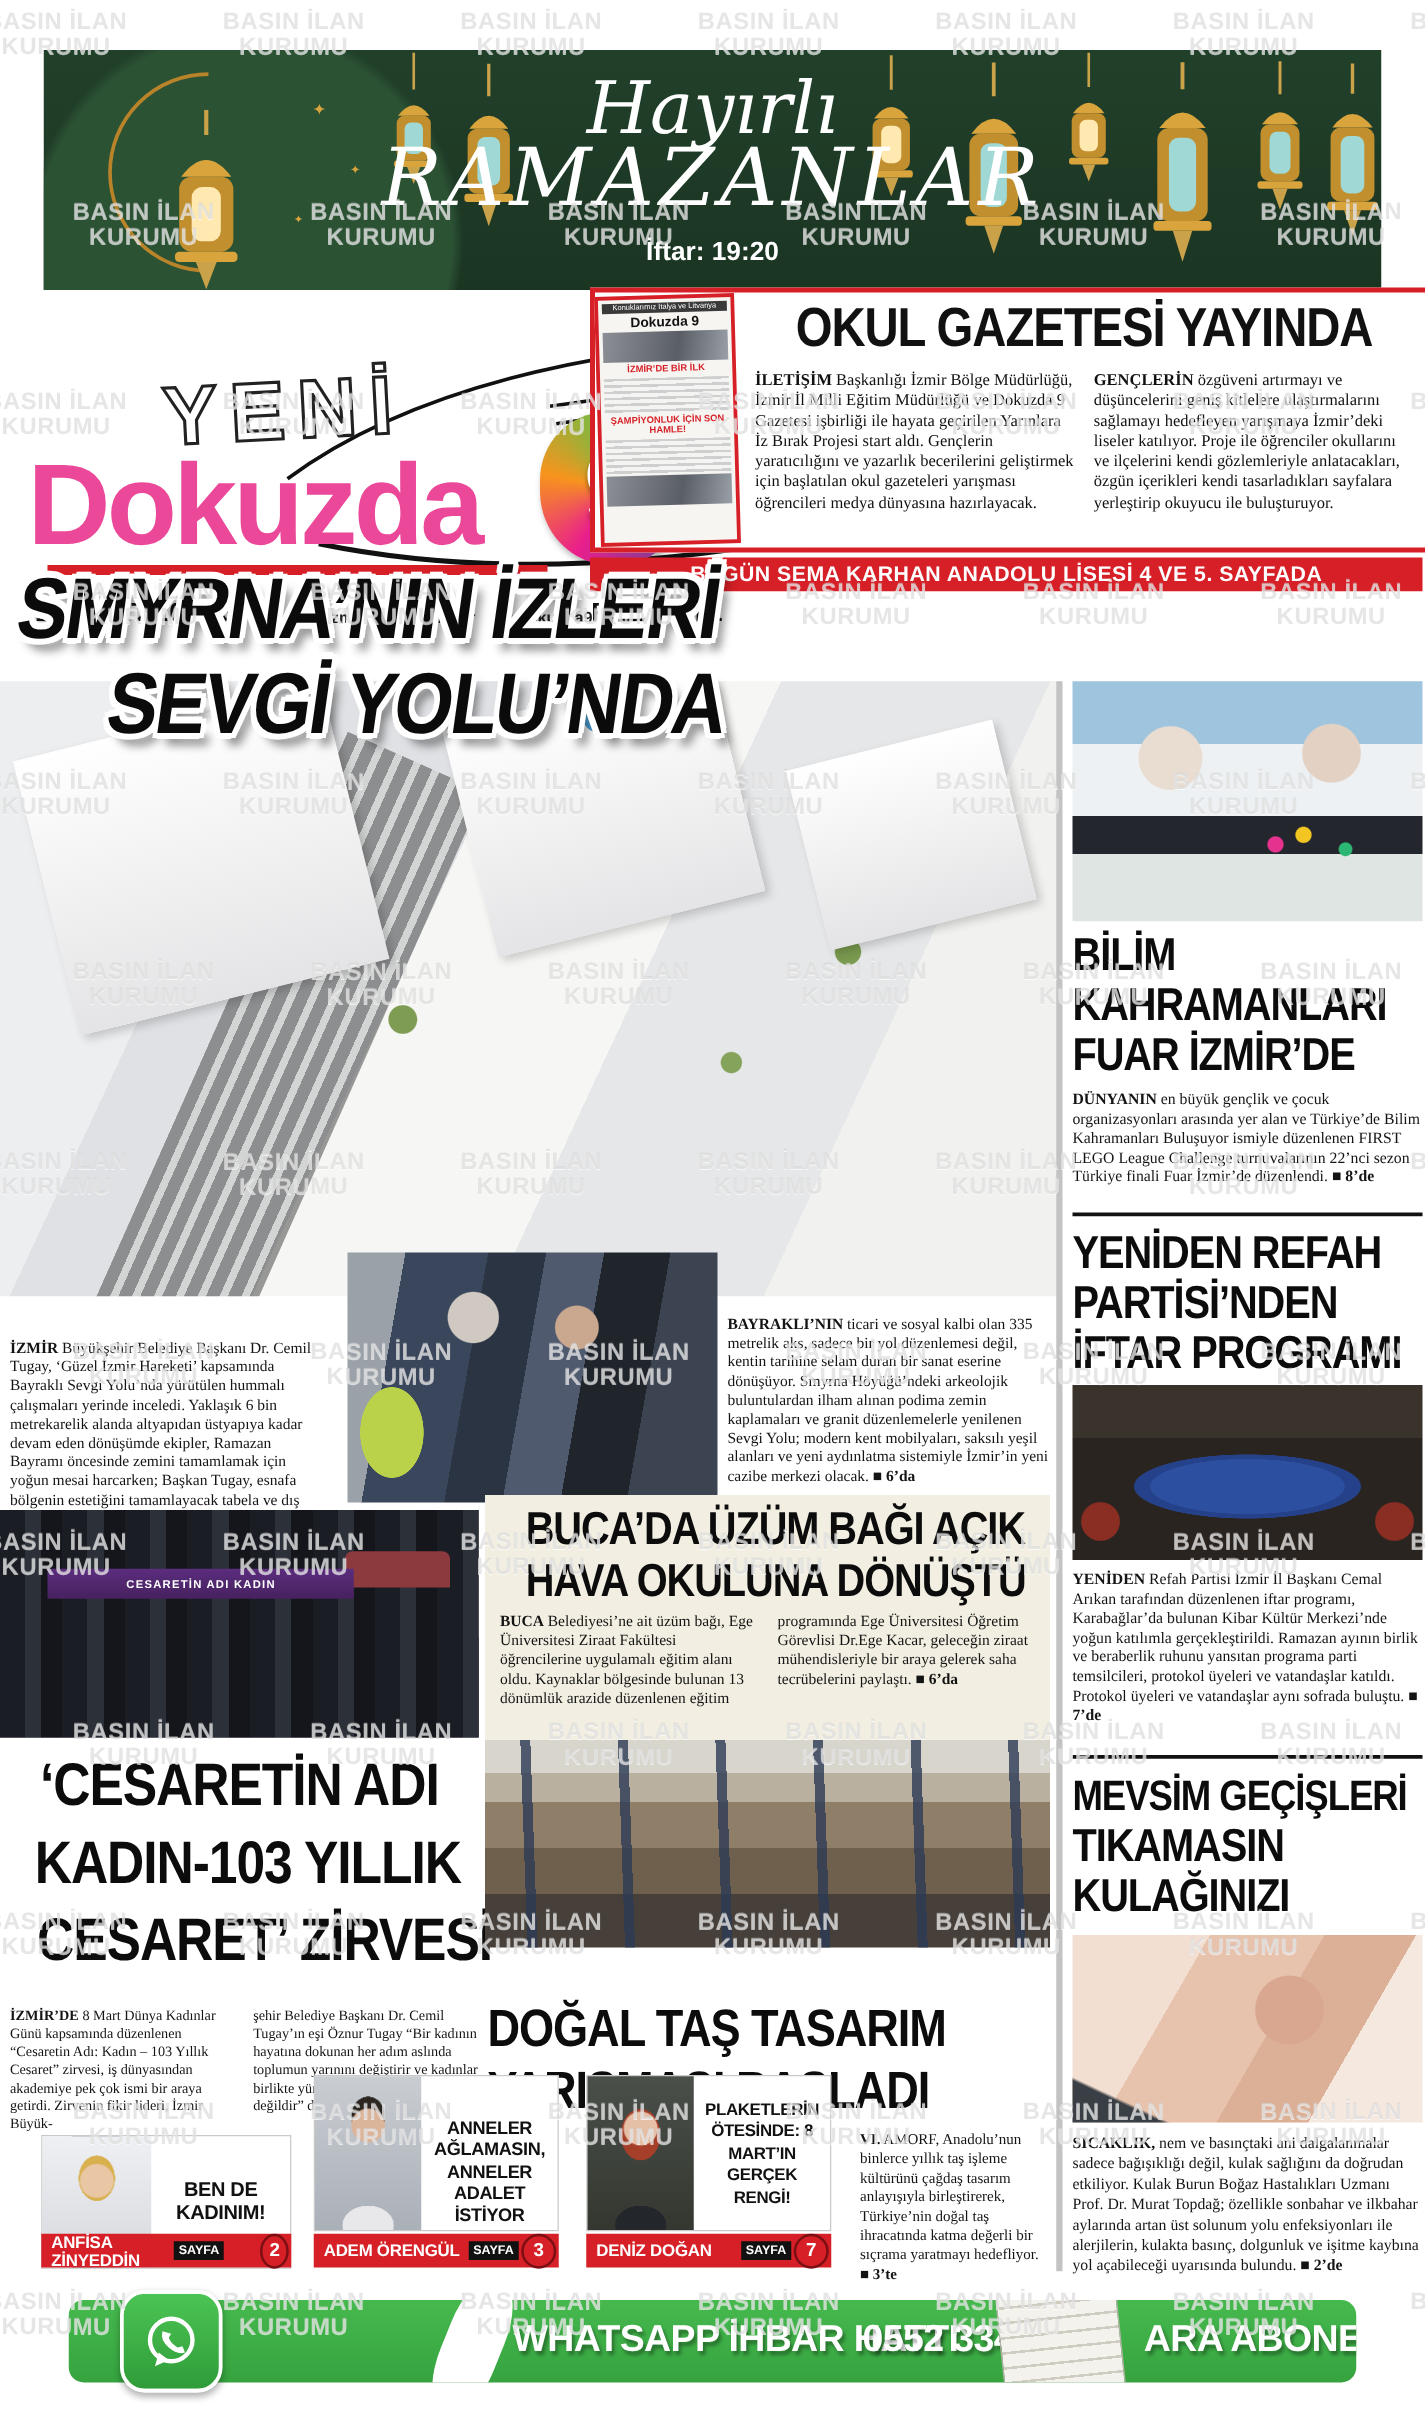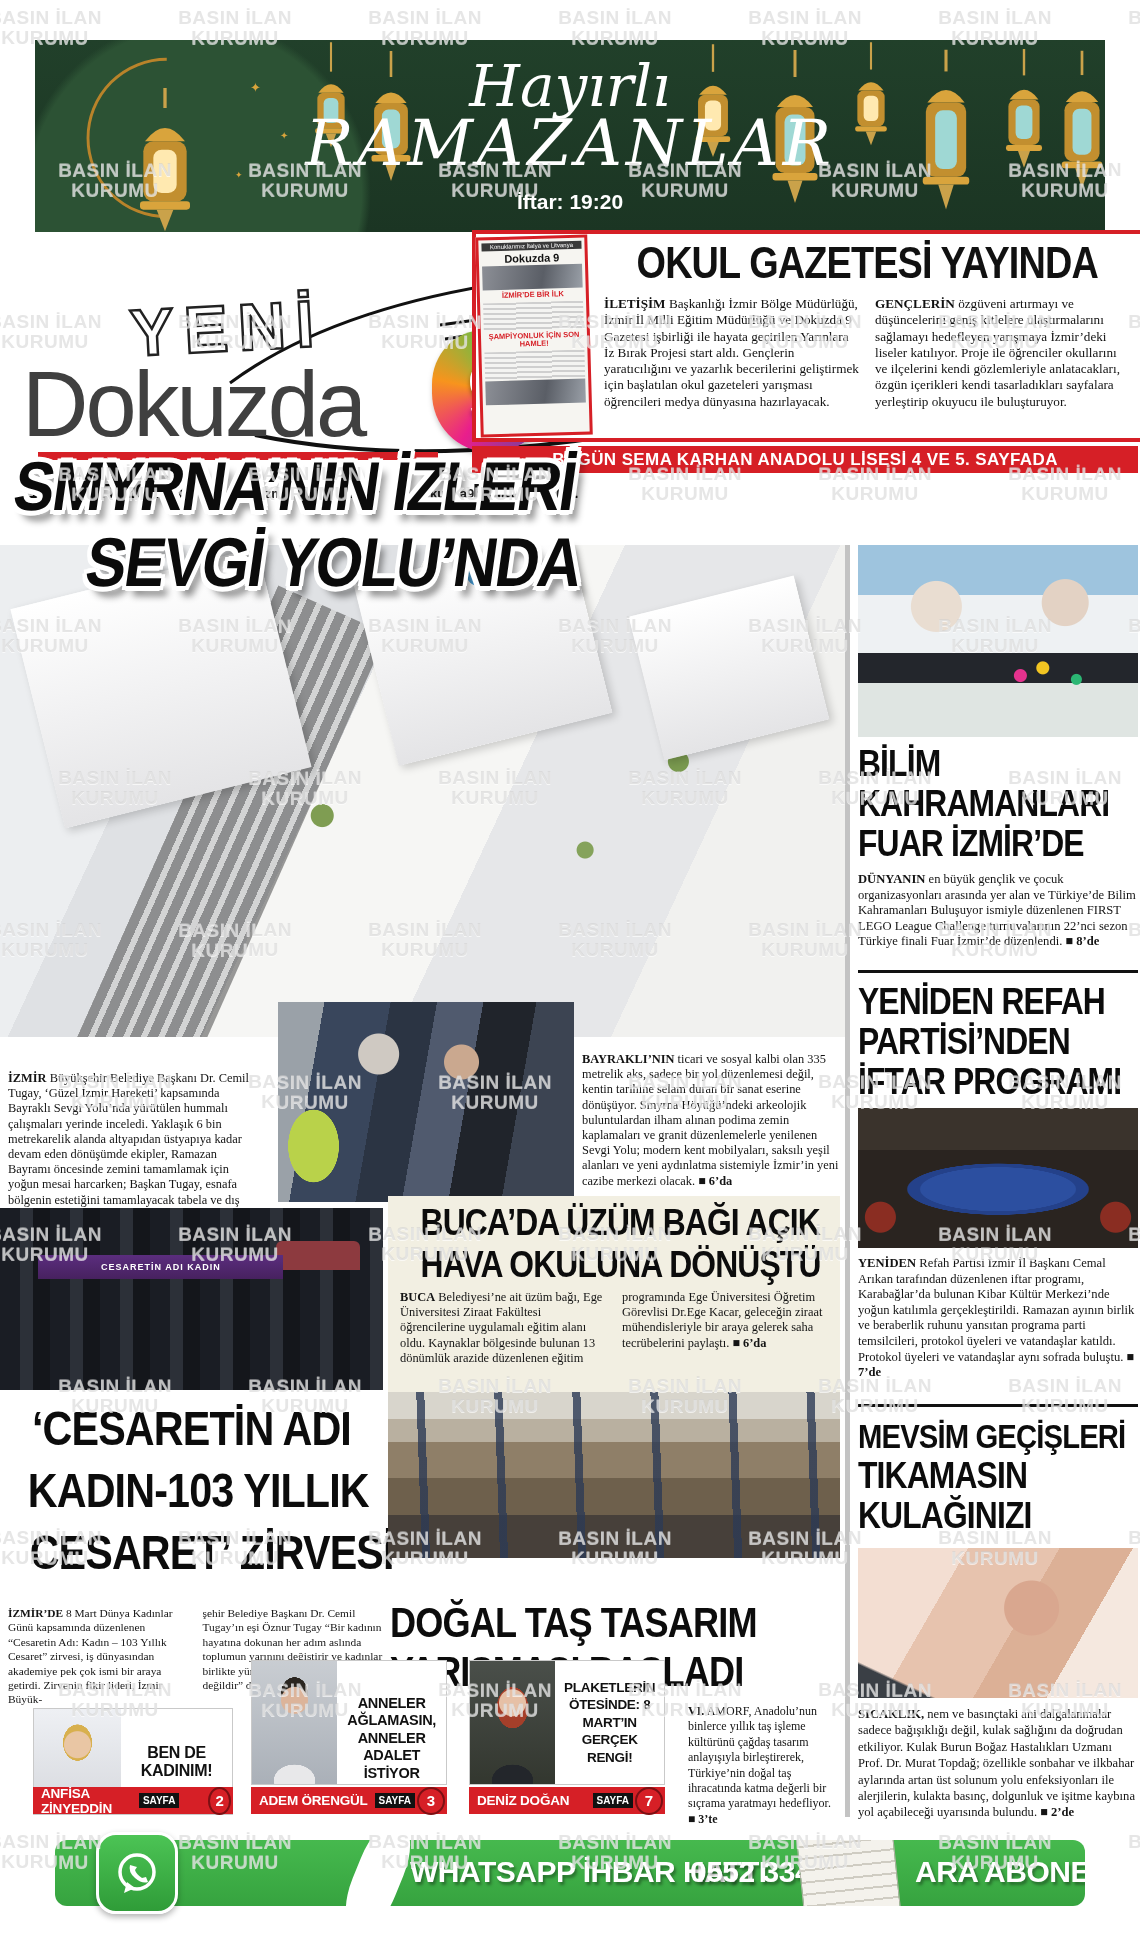--- a/index.html
+++ b/index.html
@@ -19,21 +19,21 @@
      font-style:italic;font-size:58px;color:#fff;}
   .banner .greet2{width:100%;text-align:center;top:66px;font-family:"DejaVu Serif",serif;
      font-style:italic;font-size:64px;letter-spacing:4px;color:#fff;}
   .banner .iftar{width:100%;text-align:center;top:150px;font-size:21px;font-weight:bold;color:#fff;}
   .lan{position:absolute;}
   .star{position:absolute;color:#d9a43c;font-size:13px;}
   
   .yeni{left:130px;top:290px;font-size:66px;font-weight:bold;letter-spacing:10px;color:#fff;
         -webkit-text-stroke:2.5px #222;transform:rotate(-3deg);}
   .flylines{left:225px;top:255px;}
-  .logoword{left:22px;top:352px;font-size:92px;font-weight:normal;letter-spacing:-3px;color:#404040;text-align:right;}
+  .logoword{left:22px;top:352px;font-size:92px;font-weight:bold;letter-spacing:-3px;color:#ec4899;text-align:right;}
   .redline{left:38px;top:452px;width:400px;height:8px;background:#d61f26;}
   .nine{left:432px;top:330px;width:118px;height:122px;border-radius:46% 54% 50% 50%;
         background:conic-gradient(from 210deg,#e91e8c,#f7941d,#6cbe45,#27aae1,#7e3f98,#e91e8c);
         display:flex;align-items:center;justify-content:center;box-shadow:2px 3px 6px rgba(0,0,0,.35);}
   .nine span{color:#fff;font-size:86px;font-weight:bold;text-shadow:0 3px 4px rgba(0,0,0,.4);}
   .daterow{top:479px;font-size:21px;font-weight:bold;color:#111;}
   .soc{display:flex;align-items:center;gap:4px;font-size:13px;font-weight:bold;color:#222;}
   .socrow{left:210px;top:484px;display:flex;gap:14px;}
   .fb{width:16px;height:16px;border-radius:50%;background:#1877f2;color:#fff;font-size:12px;
       font-weight:bold;display:flex;align-items:center;justify-content:center;font-family:"Liberation Serif",serif;}

